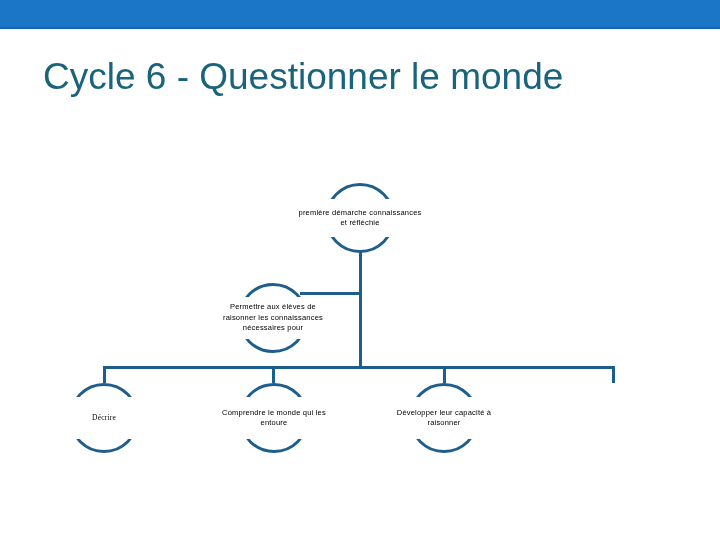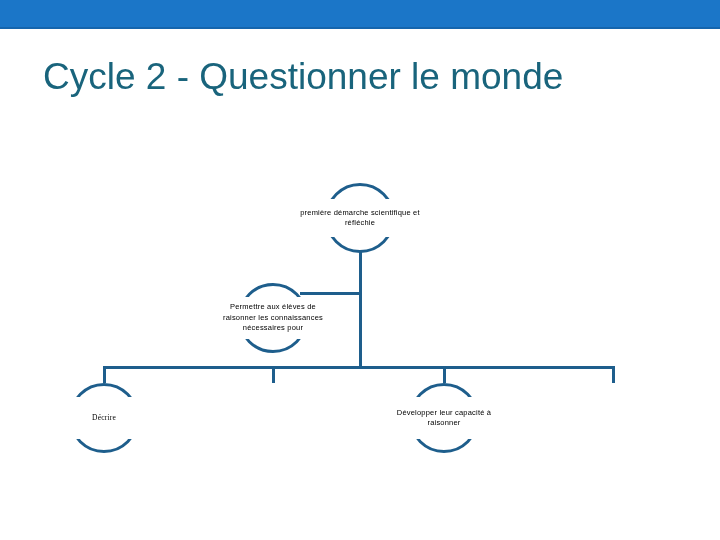--- a/index.html
+++ b/index.html
@@ -82,47 +82,51 @@
   .l-stub-3{left:443px;top:368px;width:3px;height:15px;}
   .l-stub-4{left:612px;top:368px;width:3px;height:15px;}
 </style>
 </head>
 <body>
 
 <div class="slide">
 
   <div class="top-bar"></div>
 
-  <h1 class="title">Cycle 2 - Questionner le monde</h1>
+  <h1 class="title">Cycle 6 - Questionner le monde</h1>
 
   <div class="diagram">
 
     <div class="cline l-root-v"></div>
     <div class="cline l-premise-h"></div>
     <div class="cline l-main-h"></div>
     <div class="cline l-stub-1"></div>
     <div class="cline l-stub-2"></div>
     <div class="cline l-stub-3"></div>
     <div class="cline l-stub-4"></div>
 
     <div class="node n-root">
       <div class="circle"></div>
-      <div class="label">première démarche scientifique et réfléchie</div>
+      <div class="label">première démarche connaissances et réfléchie</div>
     </div>
 
     <div class="node n-premise">
       <div class="circle"></div>
       <div class="label">Permettre aux élèves de raisonner les connaissances nécessaires pour</div>
     </div>
 
     <div class="node n-decrire">
       <div class="circle"></div>
       <div class="label">Décrire</div>
     </div>
 
+    <div class="node n-comprendre">
+      <div class="circle"></div>
+      <div class="label">Comprendre le monde qui les entoure</div>
+    </div>
 
     <div class="node n-developper">
       <div class="circle"></div>
       <div class="label">Développer leur capacité à raisonner</div>
     </div>
 
 
   </div>
 </div>
 

